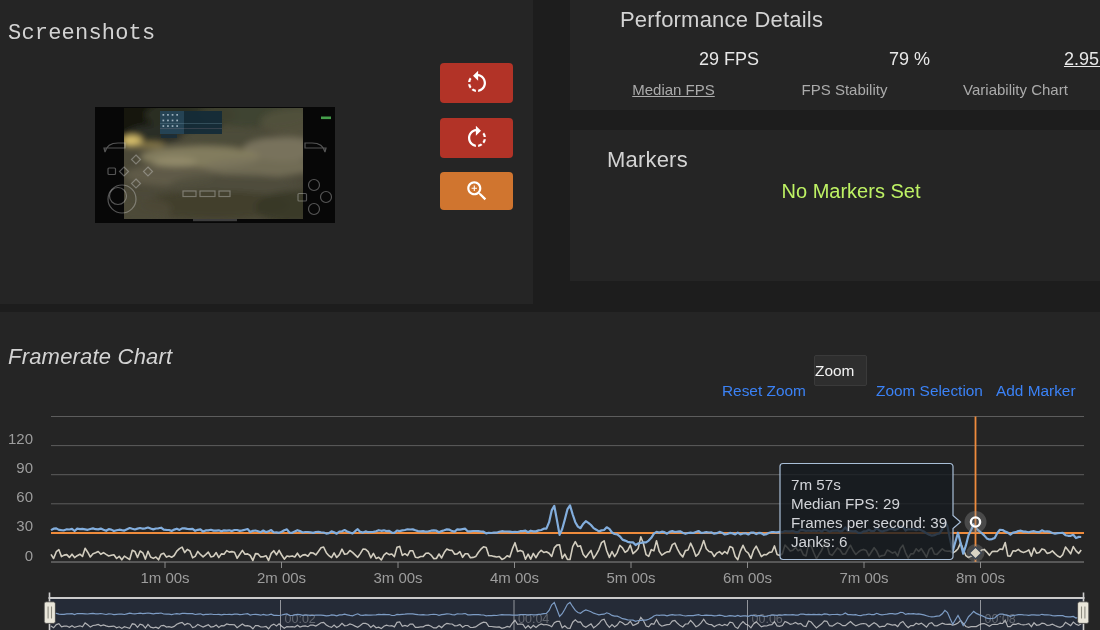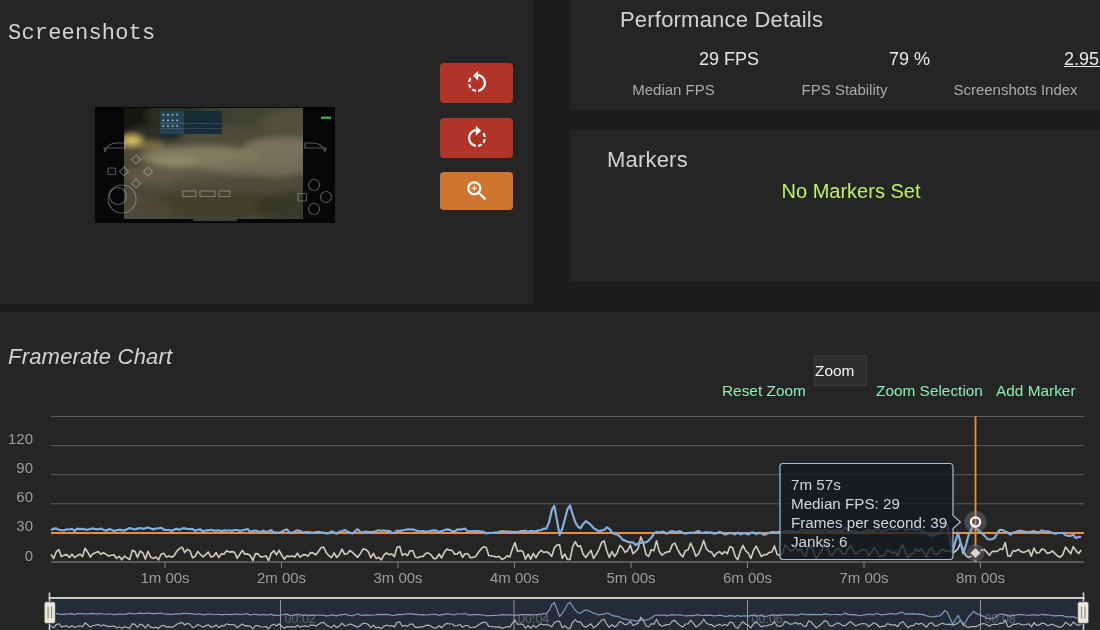--- a/index.html
+++ b/index.html
@@ -7,21 +7,21 @@
   .panel{position:absolute;background:#252525;}
   #pLeft{left:0;top:0;width:533px;height:304px;}
   #pPD{left:570px;top:0;width:530px;height:110px;}
   #pMk{left:570px;top:130px;width:530px;height:151px;}
   #pChart{left:0;top:312px;width:1100px;height:318px;}
   .h1{position:absolute;color:#d3d3d3;font-size:22px;letter-spacing:0.2px;}
   .btn{position:absolute;left:440px;width:73px;height:40px;border-radius:4px;}
   .btn svg{position:absolute;left:50%;top:50%;transform:translate(-50%,-50%);}
   .statv{position:absolute;width:171px;text-align:right;top:49px;font-size:18px;color:#e8e8e8;}
   .statl{position:absolute;width:171px;text-align:center;top:81px;font-size:15px;color:#ababab;}
-  .cbtn{position:absolute;top:382px;font-size:15.4px;color:#86efac;}
+  .cbtn{position:absolute;top:382px;font-size:15.4px;color:#3b82f6;}
 </style>
 </head>
 <body>
 <div class="panel" id="pLeft"></div>
 <div class="panel" id="pPD"></div>
 <div class="panel" id="pMk"></div>
 <div class="panel" id="pChart"></div>
 
 <div class="h1" style="left:8px;top:21px;font-family:Liberation Mono, monospace;">Screenshots</div>
 
@@ -113,23 +113,23 @@
 <div class="btn" style="top:172px;background:#d0752f;height:38px;">
 <svg width="26" height="26" viewBox="0 0 24 24" fill="#ffffff">
       <path d="M15.5 14h-.79l-.28-.27C15.41 12.59 16 11.11 16 9.5 16 5.91 13.09 3 9.5 3S3 5.91 3 9.5 5.91 16 9.5 16c1.61 0 3.09-.59 4.23-1.57l.27.28v.79l5 4.99L20.49 19l-4.99-5zm-6 0C7.01 14 5 11.99 5 9.5S7.01 5 9.5 5 14 7.01 14 9.5 11.99 14 9.5 14zM12 10h-2v2H9v-2H7V9h2V7h1v2h2v1z"></path>
     </svg>
 </div>
 
 <div class="h1" style="left:620px;top:7px;">Performance Details</div>
 <div class="statv" style="left:588px;">29 FPS</div>
 <div class="statv" style="left:759px;">79 %</div>
 <div class="statv" style="left:968px;text-decoration:underline;">2.95 FPS</div>
-<div class="statl" style="left:588px;">Median FPS</div>
+<div class="statl" style="left:588px;text-decoration:underline;">Median FPS</div>
 <div class="statl" style="left:759px;">FPS Stability</div>
-<div class="statl" style="left:930px;">Screenshots Index</div>
+<div class="statl" style="left:930px;">Variability Chart</div>
 
 <div class="h1" style="left:607px;top:147px;">Markers</div>
 <div style="position:absolute;left:771px;top:180px;width:160px;text-align:center;font-size:20px;color:#bef264;">No Markers Set</div>
 
 <div class="h1" style="left:8px;top:344px;font-style:italic;">Framerate Chart</div>
 <div class="cbtn" style="left:722px;">Reset Zoom</div>
 <div class="cbtn" style="left:814px;top:355px;width:51px;height:29px;background:#2e2e2e;border:1px solid #3a3a3a;border-radius:2px;text-align:left;line-height:29px;color:#f2f2f2;">Zoom</div>
 <div class="cbtn" style="left:876px;">Zoom Selection</div>
 <div class="cbtn" style="left:996px;">Add Marker</div>
 

